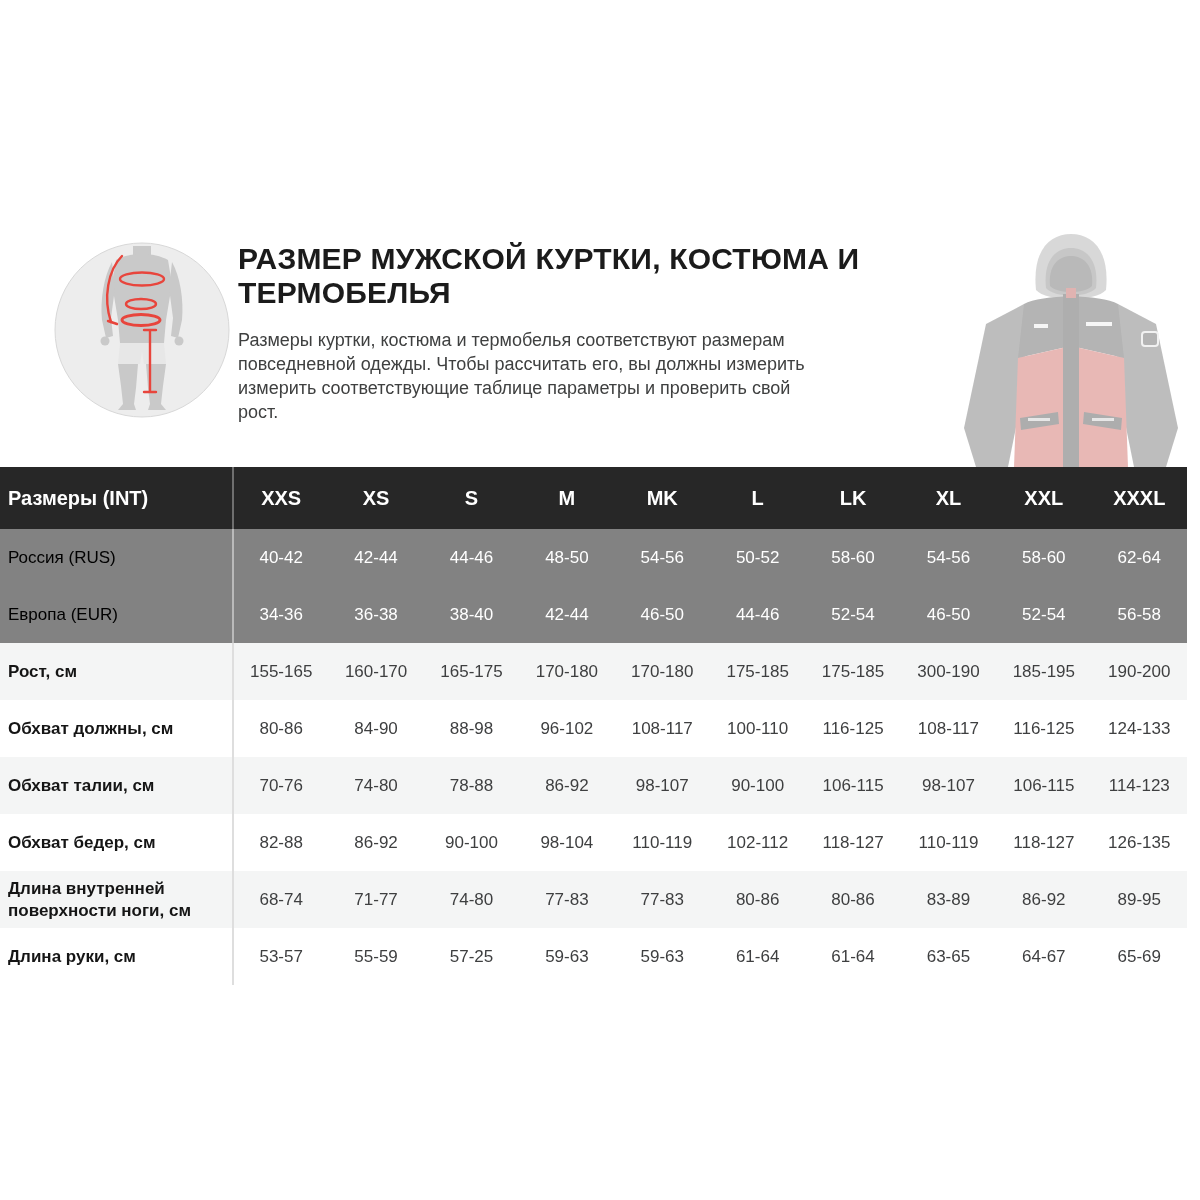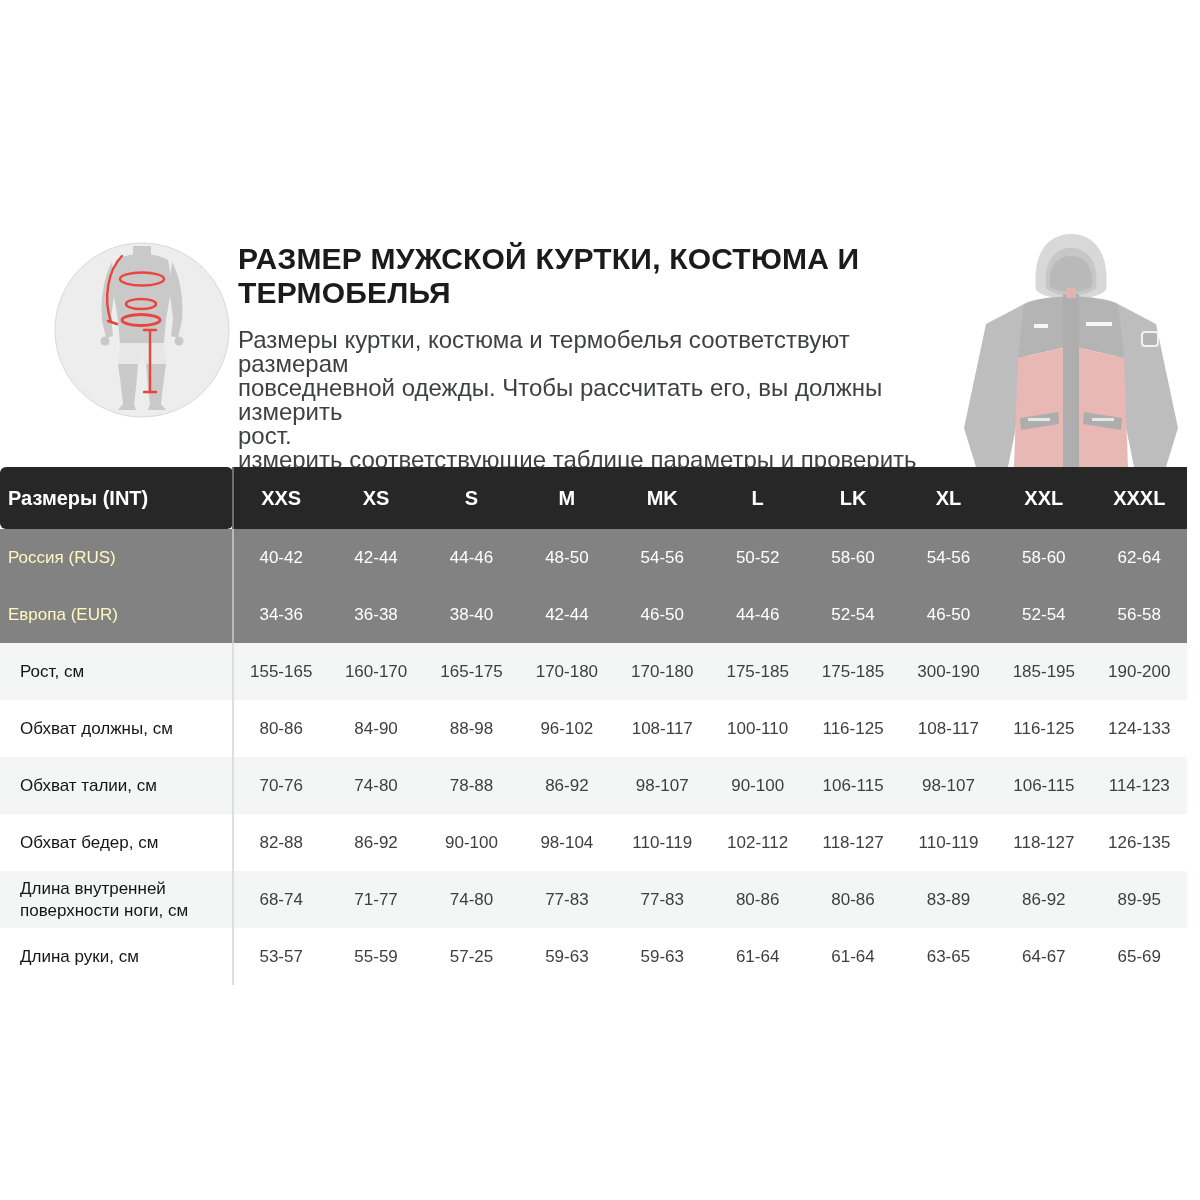--- a/index.html
+++ b/index.html
@@ -11,49 +11,49 @@
   }
   .page{position:relative;width:1200px;height:1200px;background:#fff;}
 
   
   .measure-circle{position:absolute;left:54px;top:242px;width:176px;height:176px;}
   .intro-text{position:absolute;left:238px;top:242px;width:706px;}
   .intro-title{
     font-size:30px;line-height:34px;font-weight:700;color:#1b1b1b;
     letter-spacing:0.2px;text-transform:uppercase;
   }
-  .intro-desc{margin-top:18px;font-size:24px;line-height:24px;color:#3f4040;}
+  .intro-desc{margin-top:18px;font-size:18px;line-height:24px;color:#3f4040;}
   .jacket-img{position:absolute;left:946px;top:228px;width:250px;height:239px;overflow:hidden;}
 
   
   .table-wrap{position:absolute;left:0;top:467px;width:1188px;}
   table.size-table{border-collapse:collapse;table-layout:fixed;width:100%;}
   .size-table col.c-label{width:233px;}
   .size-table th,.size-table td{padding:0;vertical-align:middle;}
 
   .size-table thead th{
     background:#272727;color:#ffffff;font-weight:700;font-size:20px;height:62px;
   }
   .size-table thead th.row-label{
-    text-align:left;padding-left:8px;border-right:2px solid #6f6f6f;border-radius:6px;
+    text-align:left;padding-left:8px;border-right:2px solid #6f6f6f;
   }
   .size-table thead th.size-col{}
 
   .size-table tbody tr.gray th,
   .size-table tbody tr.gray td{
-    background:#828282;color:#fef9c3;font-size:17px;height:57px;
+    background:#828282;color:#000000;font-size:17px;height:57px;
   }
   .size-table tbody tr.gray th{
     font-weight:400;text-align:left;padding-left:8px;
     border-right:2px solid rgba(255,255,255,0.45);
   }
   .size-table tbody tr.light th,.size-table tbody tr.light td{background:#f4f5f5;}
   .size-table tbody tr.white th,.size-table tbody tr.white td{background:#ffffff;}
   .size-table tbody tr.light th,.size-table tbody tr.white th{
-    text-align:left;padding-left:20px;padding-right:6px;font-weight:400;
+    text-align:left;padding-left:8px;padding-right:6px;font-weight:700;
     color:#151515;font-size:17px;line-height:22px;height:57px;
     border-right:2px solid #dedede;
   }
   .size-table tbody td.value{text-align:center;color:#3e3f40;font-size:17px;height:57px;}
   .size-table tbody tr.gray td.value{color:#ffffff;}
 </style>
 </head>
 <body>
 
 <div class="page">
@@ -86,22 +86,22 @@
   </div>
 
   <div class="intro-text">
     <div class="intro-title">
       <div>РАЗМЕР МУЖСКОЙ КУРТКИ, КОСТЮМА И</div>
       <div>ТЕРМОБЕЛЬЯ</div>
     </div>
     <div class="intro-desc">
       <div>Размеры куртки, костюма и термобелья соответствуют размерам</div>
       <div>повседневной одежды. Чтобы рассчитать его, вы должны измерить</div>
+      <div>измерить соответствующие таблице параметры и проверить свой</div>
       <div>рост.</div>
-      <div>измерить соответствующие таблице параметры и проверить свой</div>
     </div>
   </div>
 
   <div class="jacket-img">
     <svg width="250" height="239" viewBox="0 0 250 239">
       <g opacity="0.38">
 
         <path d="M90 62 C86 22 104 6 125 6 C146 6 164 22 160 62 C150 74 100 74 90 62 Z" fill="#9a9a9a"></path>
         <path d="M100 60 C97 32 110 20 125 20 C140 20 153 32 150 60 C142 70 108 70 100 60 Z" fill="#6f6f6f"></path>
         <path d="M104 58 C102 38 112 28 125 28 C138 28 148 38 146 58 C138 66 112 66 104 58 Z" fill="#4a4a4a"></path>

